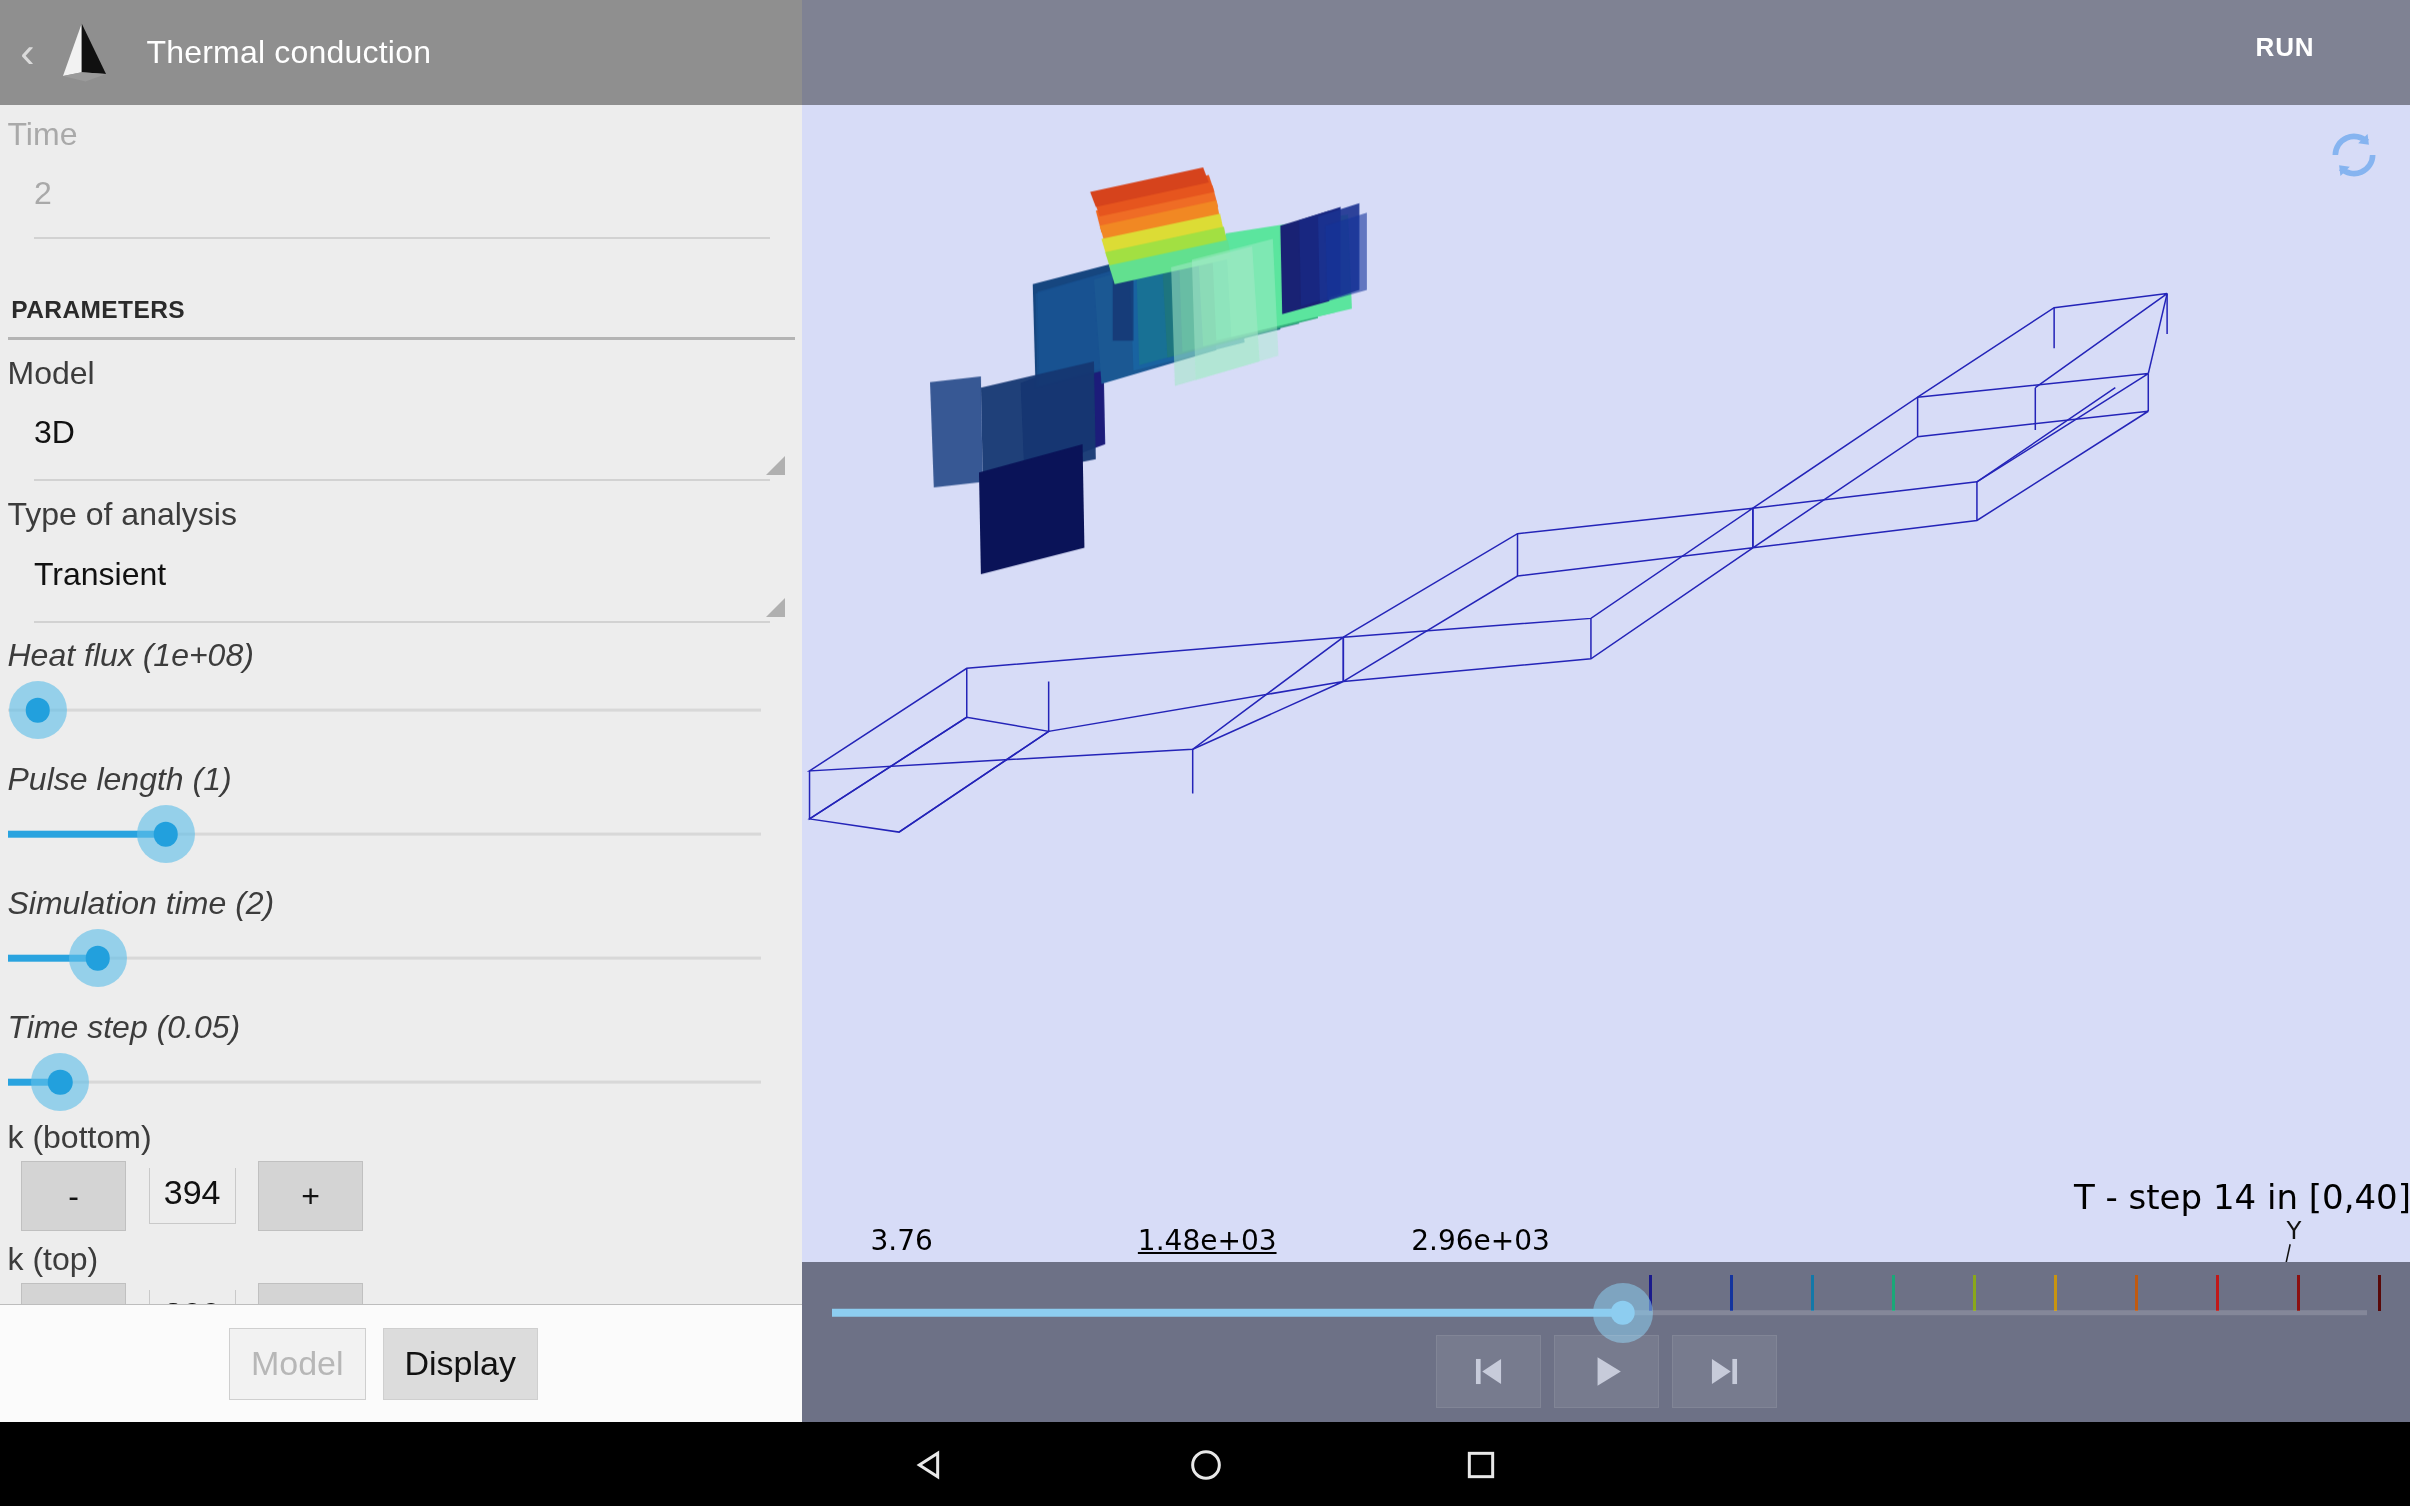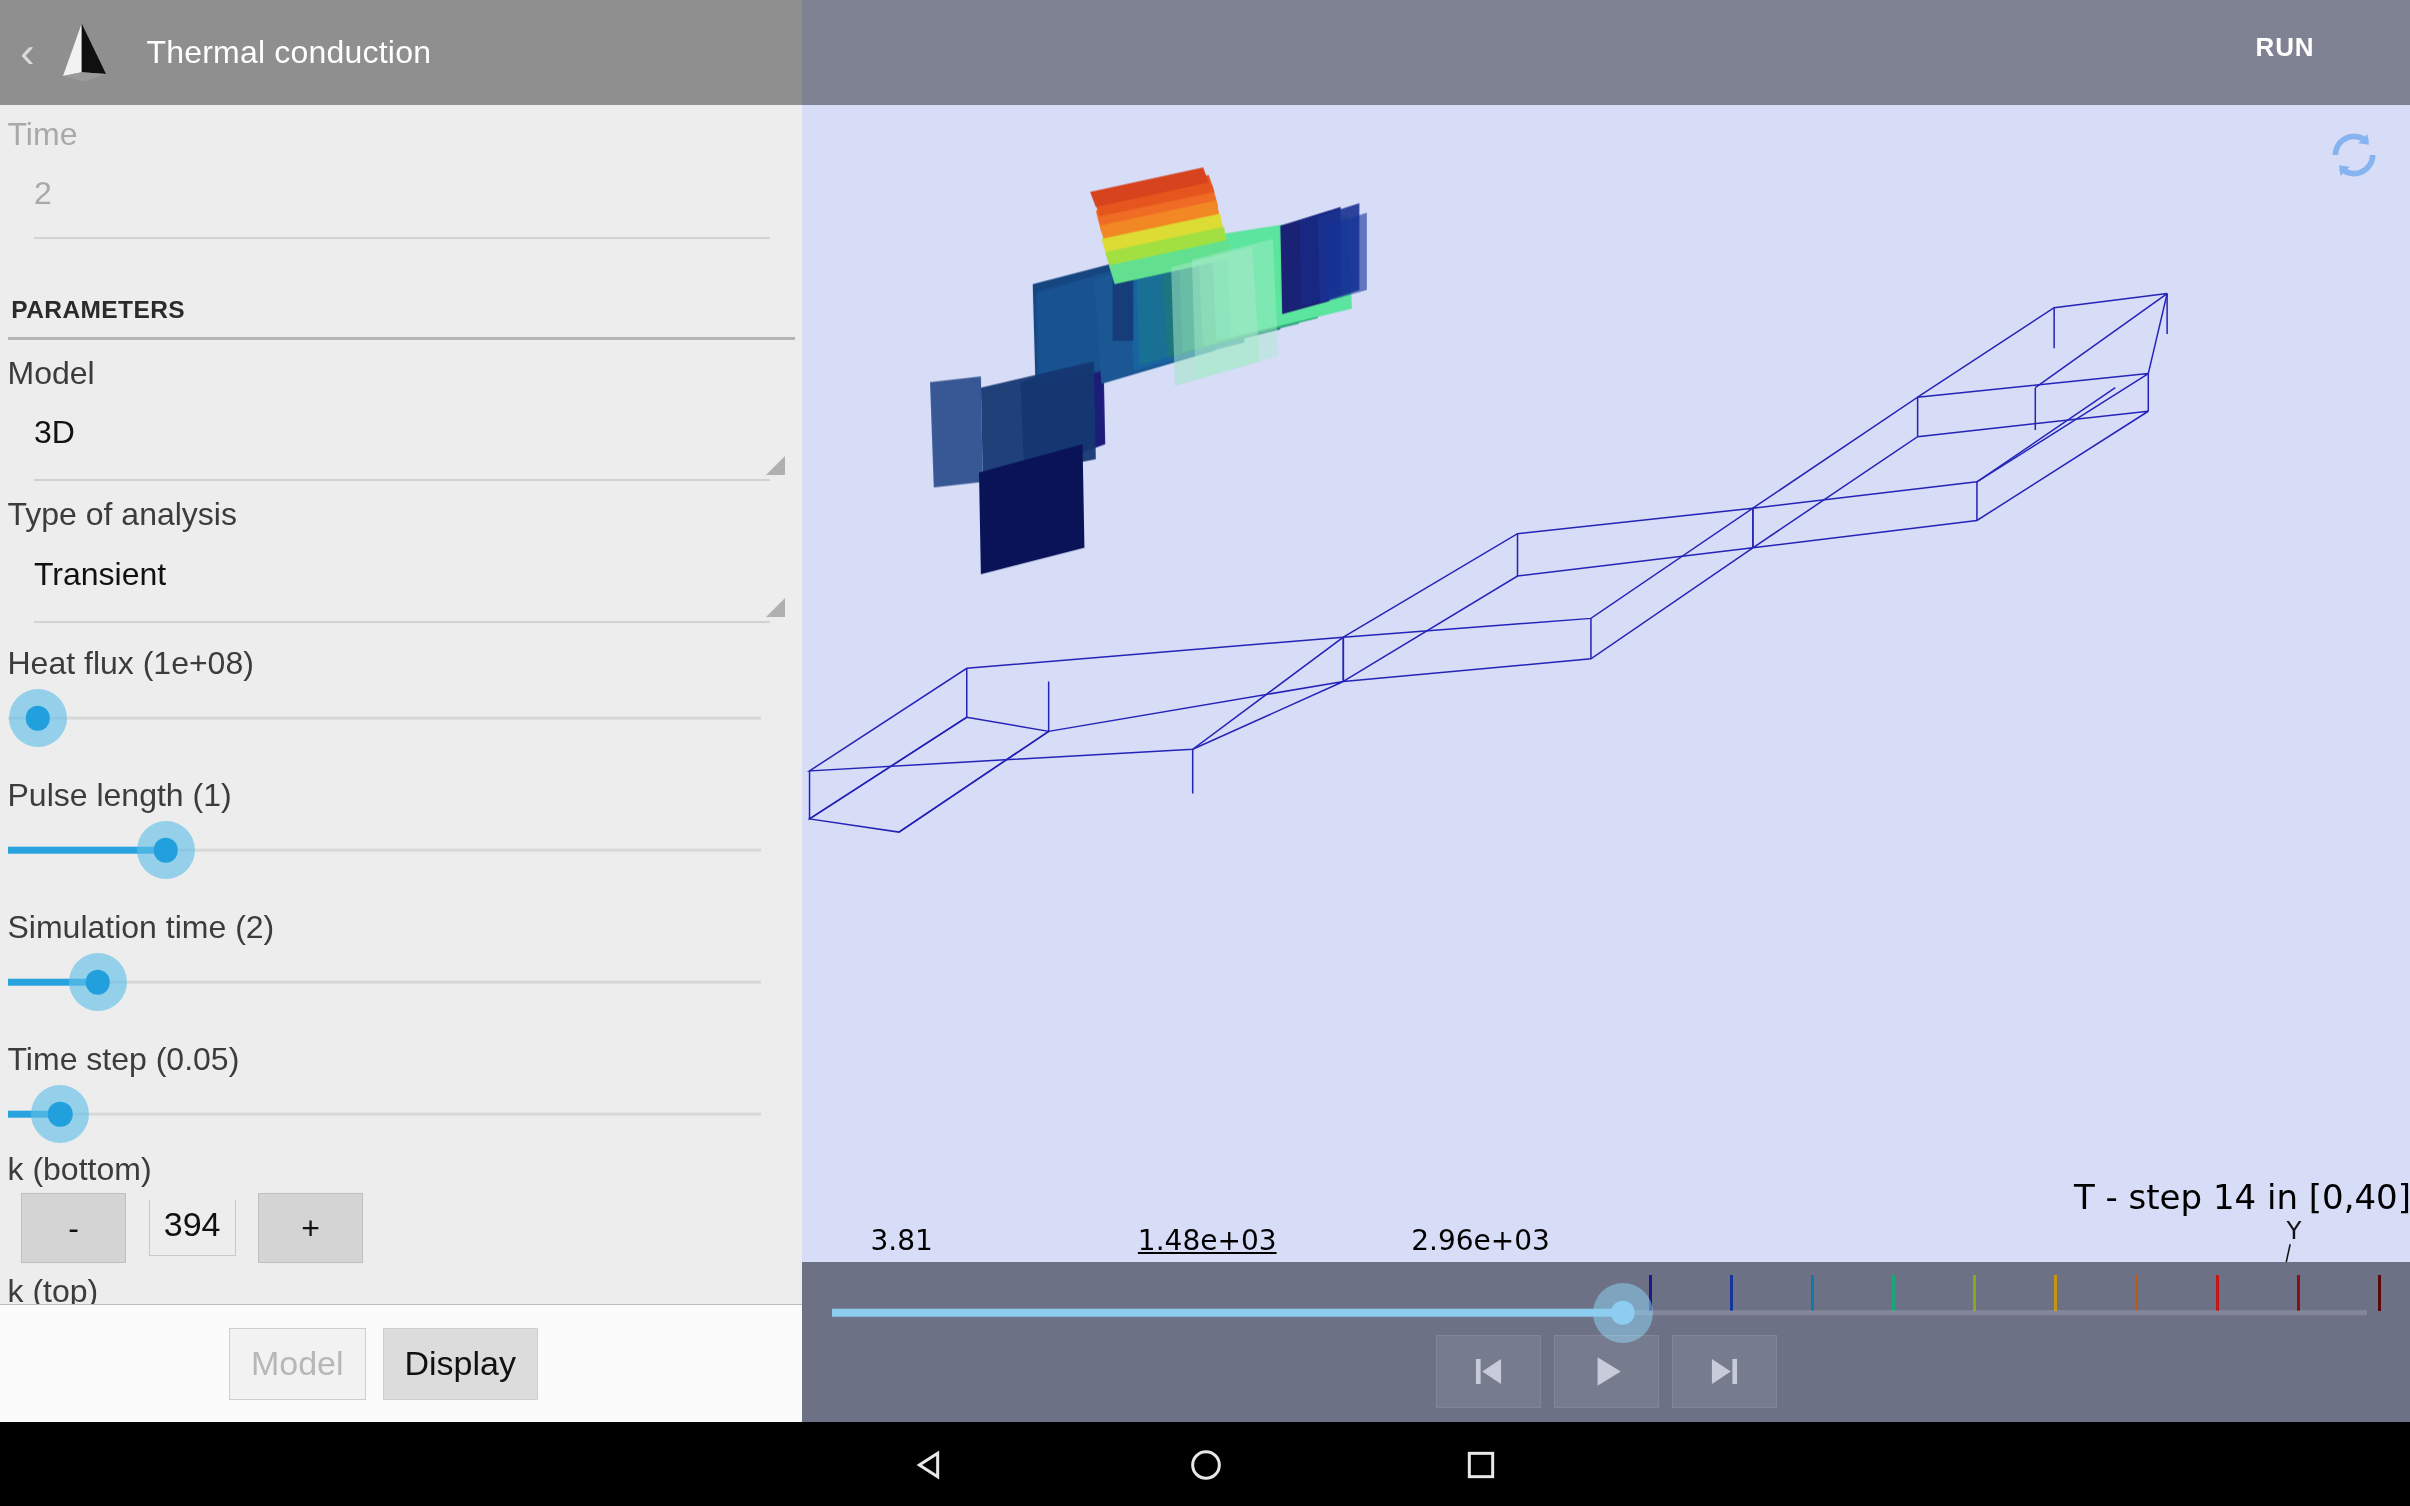--- a/index.html
+++ b/index.html
@@ -56,21 +56,21 @@
   }
   .spinner .tri {
     position: absolute; right: 17px; bottom: 3.8px;
     width: 0; height: 0;
     border-left: 19px solid transparent;
     border-bottom: 19px solid #b0b0b0;
   }
   .spinner-underline { height: 1.9px; background: #d2d2d2; margin: 0 32px 0 34px; }
 
   
-  .slider-block { padding-top: 22px; }
+  .slider-block { padding-top: 14px; font-style: italic; }
   .slider-label { font-size: 32px; color: #3c3c3c; padding-left: 7.5px; }
   .slider-track-wrap {
     position: relative; height: 73px; margin: 0 41px 0 7.5px;
   }
   .track-bg {
     position: absolute; left: 0; right: 0; top: 50%;
     height: 2.8px; background: #d8d8d8; transform: translateY(-50%);
   }
   .track-fill {
     position: absolute; left: 0; top: 50%; height: 6.6px;
@@ -371,21 +371,21 @@
         <text x="44" y="22" font-size="26" font-family="DejaVu Sans, sans-serif" fill="#111">Y</text>
         <text x="100" y="72" font-size="26" font-family="DejaVu Sans, sans-serif" fill="#111">X</text>
         <text x="100" y="126" font-size="26" font-family="DejaVu Sans, sans-serif" fill="#111">Z</text>
       </svg>
     </div>
   </div>
 
   <div id="colorbar-title">T - step 14 in [0,40]</div>
 
   <div id="colorbar-ticks">
-    <div class="cb-tick" id="t0" style="left: 6.2%;">3.81</div>
+    <div class="cb-tick" id="t0" style="left: 6.2%;">3.76</div>
     <div class="cb-tick" id="t1" style="left: 25.2%; text-decoration: underline;">1.48e+03</div>
     <div class="cb-tick" id="t2" style="left: 42.2%;">2.96e+03</div>
   </div>
 
   <div id="run-button-wrap" style="position:absolute;left:2185px;top:0;width:226px;height:105px;">
     <div id="run-button">RUN</div>
   </div>
 
   <div id="player">
     <div id="cbar-strip">

